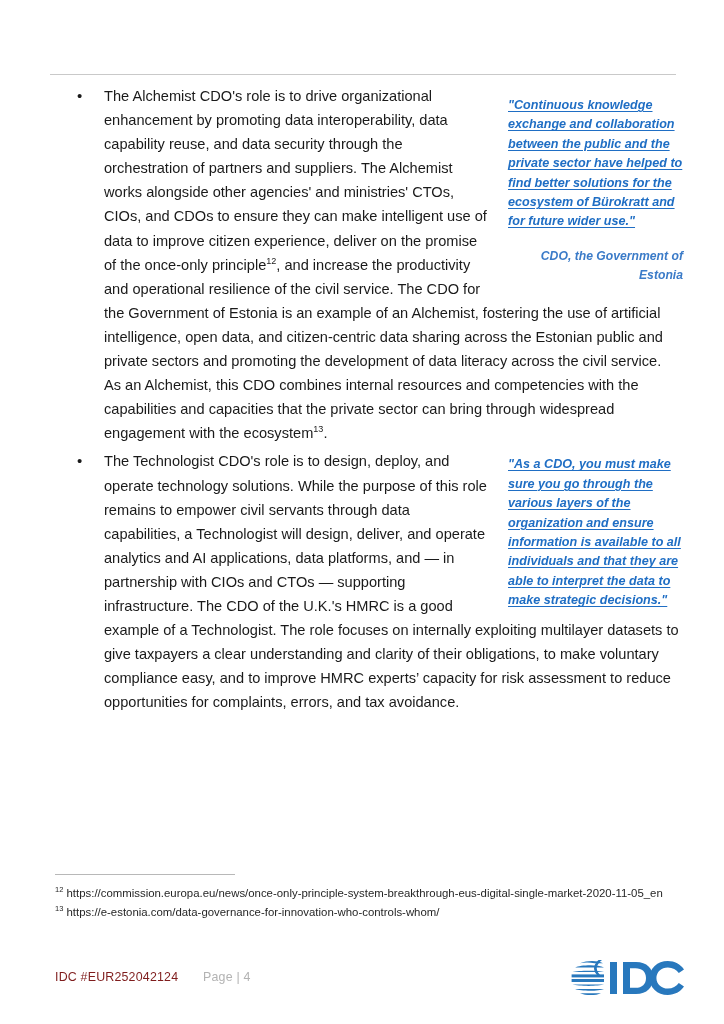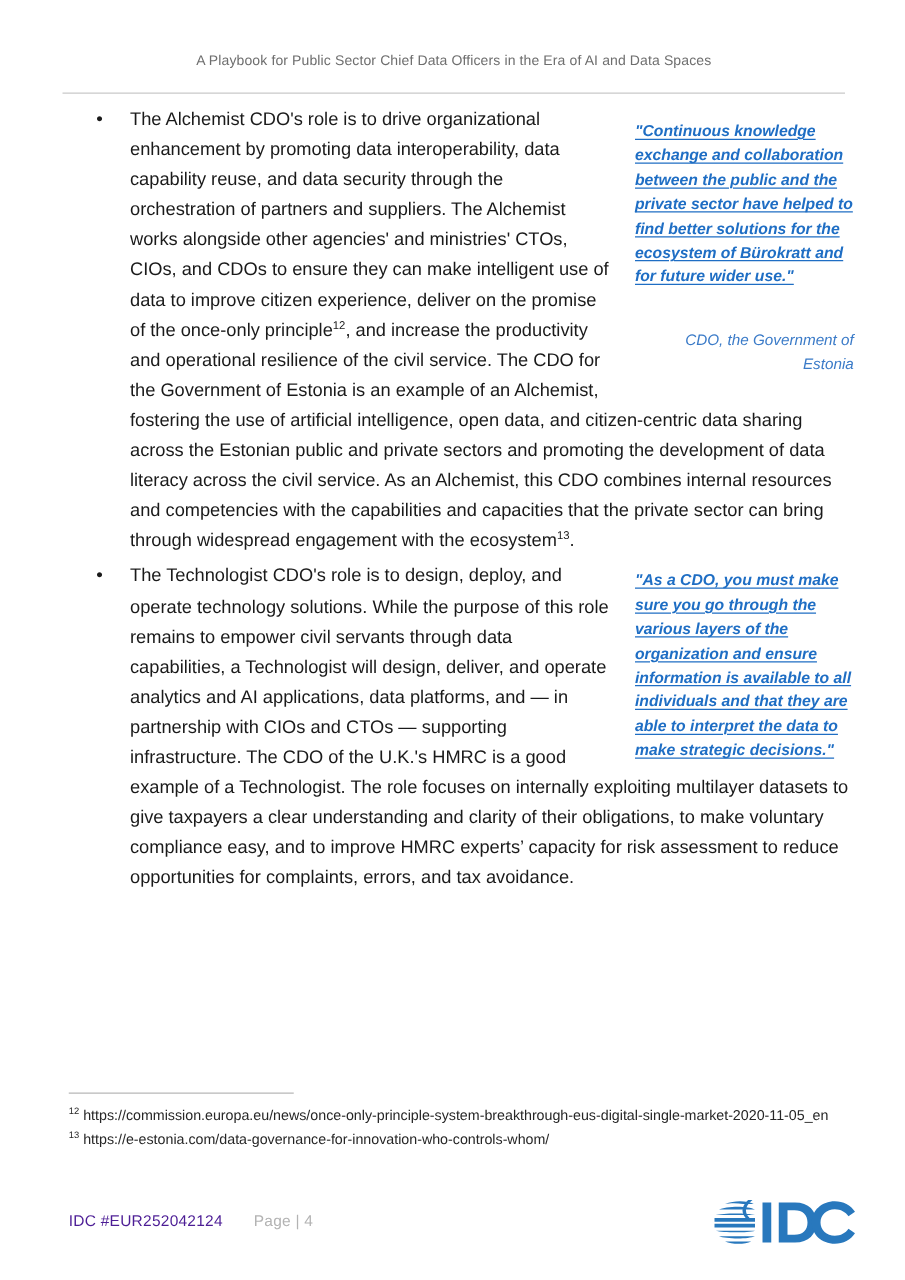--- a/index.html
+++ b/index.html
@@ -93,26 +93,27 @@
     line-height: 19.4px;
     font-style: italic;
     font-weight: bold;
     color: #1f6ec4;
     text-decoration: underline;
     text-underline-offset: 2px;
     text-decoration-thickness: 1px;
     text-align: left;
   }
   .pq-attrib {
-    margin-top: 31px;
+    margin-top: 15px;
     font-size: 12.2px;
     line-height: 19.4px;
     font-style: italic;
     color: #3b7bc8;
     text-align: right;
+    font-weight: bold;
   }
 
   
   .footnote-rule {
     position: absolute;
     top: 874px;
     left: 55px;
     width: 180px;
     height: 1px;
     background: #b8b8b8;
@@ -139,21 +140,21 @@
     bottom: 0;
     left: 0;
     width: 724px;
     height: 70px;
   }
   .footer-doc-id {
     position: absolute;
     left: 55px;
     top: 16px;
     font-size: 12.4px;
-    color: #4c1d95;
+    color: #7f1d1d;
     letter-spacing: 0.2px;
   }
   .footer-page {
     position: absolute;
     left: 203px;
     top: 16px;
     font-size: 12.4px;
     color: #b3b3b3;
     letter-spacing: 0.2px;
   }
@@ -163,21 +164,20 @@
     top: 4px;
     display: flex;
     align-items: center;
   }
 </style>
 </head>
 <body>
 
 <div class="page">
 
-  <div class="running-header">A Playbook for Public Sector Chief Data Officers in the Era of AI and Data Spaces</div>
   <div class="header-rule"></div>
 
   <div class="content">
 
     <ul class="bullet-list">
 
       <li class="bullet-item">
         <span class="bullet-marker">•</span>
 
         <div class="pullquote pq-1">

